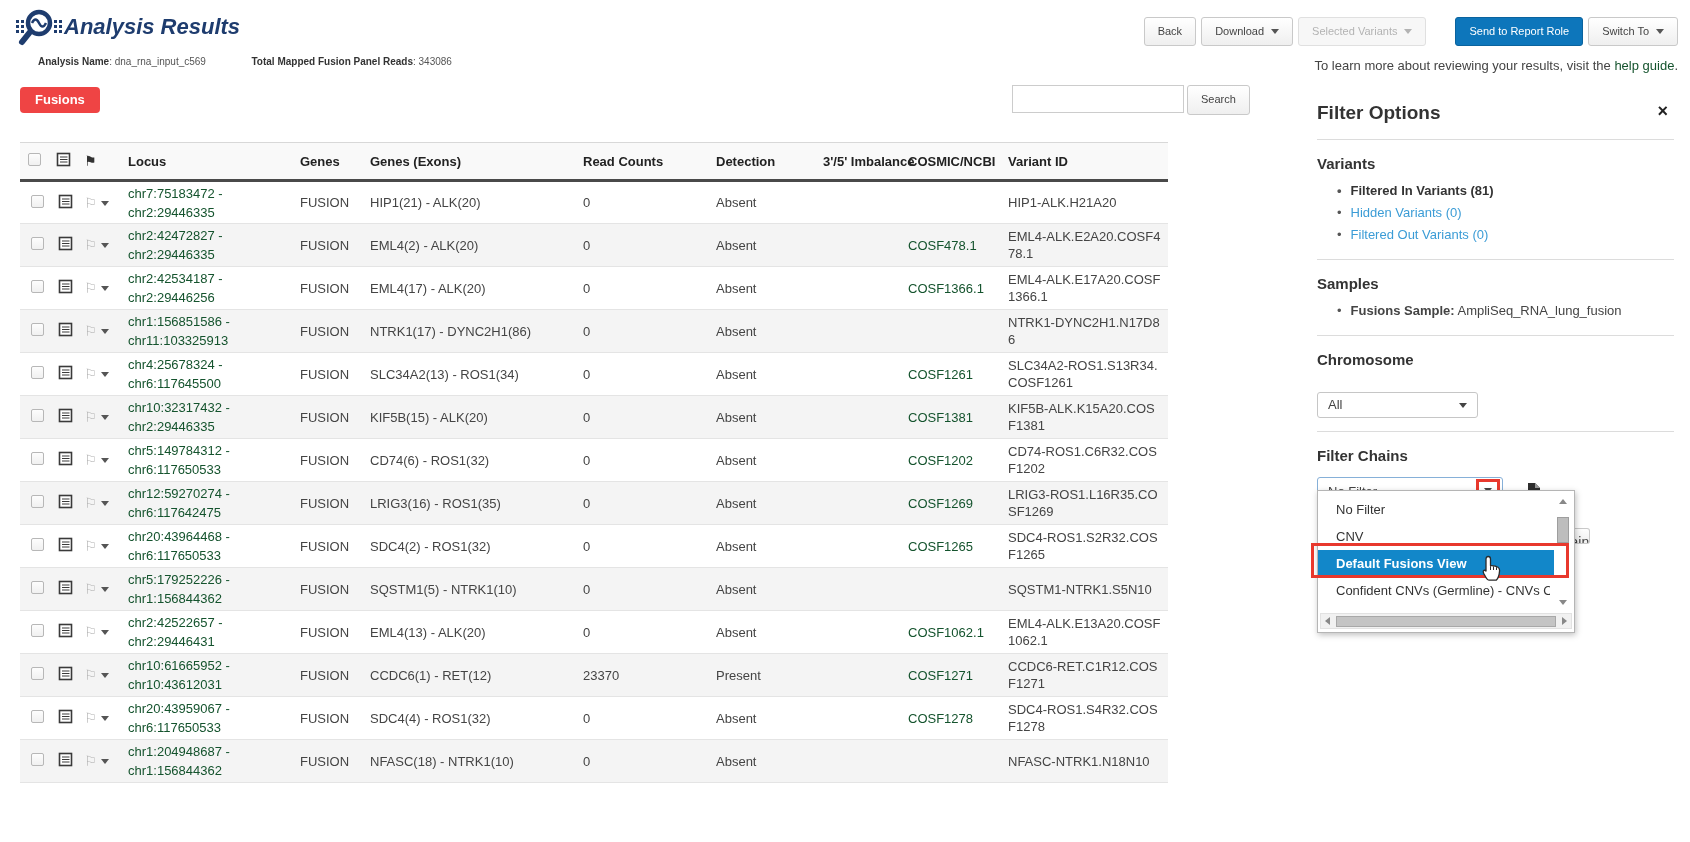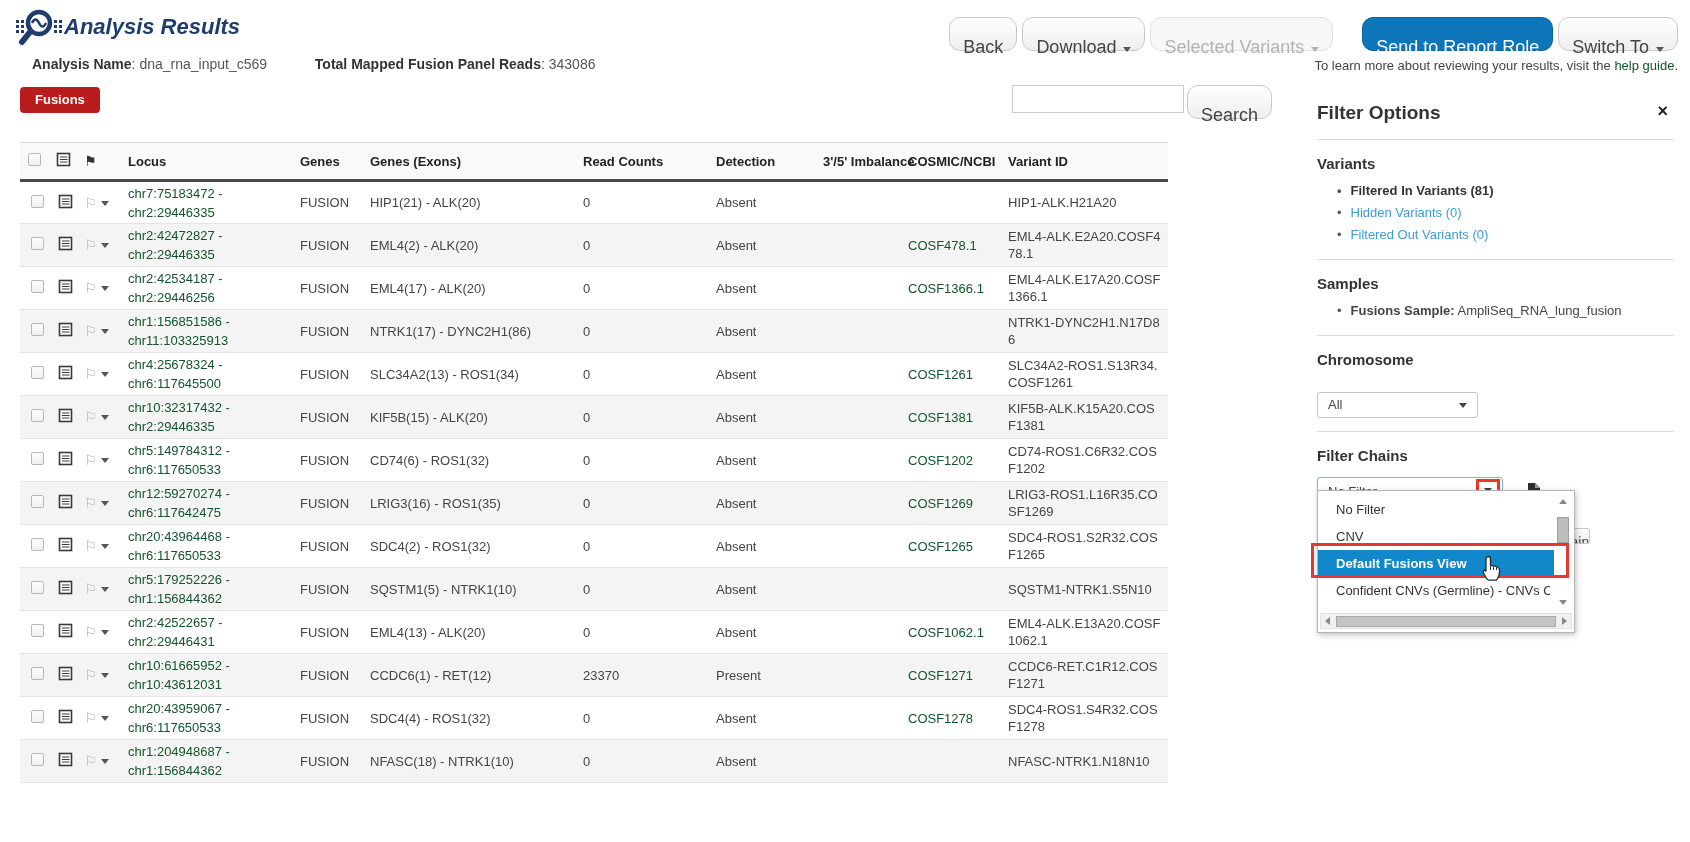--- a/index.html
+++ b/index.html
@@ -7,38 +7,38 @@
   body {
     width:1690px; height:842px; position:relative; overflow:hidden;
     background:#fff; color:#444;
     font-family:"Liberation Sans","DejaVu Sans",sans-serif; font-size:13px;
   }
   a { text-decoration:none; }
 
   
   .logo { position:absolute; left:16px; top:6px; }
   .page-title { position:absolute; left:64px; top:14px; font-size:22px; font-weight:bold; color:#1e3c6e;font-style:italic; }
-  .meta { position:absolute; left:32px; top:56px; font-size:14px; color:#555;text-align:center; }
+  .meta { position:absolute; left:38px; top:56px; font-size:10px; color:#555;text-align:center; }
   .meta b { color:#333; }
   .meta .sep { display:inline-block; width:40px; }
 
   .topbtns { position:absolute; top:17px; right:12px; display:flex; gap:5px; align-items:center; }
-  .btn { height:29px; line-height:27px; padding:16px 13px; font-size:18px; color:#444;
-         background:linear-gradient(#ffffff,#efefef); border:1px solid #c9c9c9; border-radius:11px;
+  .btn { height:29px; line-height:27px; padding:0 13px; font-size:11px; color:#444;
+         background:linear-gradient(#ffffff,#efefef); border:1px solid #c9c9c9; border-radius:3px;
          white-space:nowrap; cursor:pointer; }
   .btn.disabled { color:#b3b3b3; background:#f7f7f7; border-color:#e0e0e0; }
   .btn.primary { background:#0d76bb; border-color:#0a639e; color:#fff; }
   .btn.send { margin-left:24px; }
   .tri { display:inline-block; width:0; height:0; border-left:4px solid transparent; border-right:4px solid transparent; border-top:5px solid #555; }
   .btn .tri { margin-left:7px; position:relative; top:-1px; }
   .helpline { position:absolute; top:58px; right:12px; font-size:13px; color:#444; }
   .helpline a { color:#14532d; }
 
   .fusions-tab { position:absolute; left:20px; top:87px; height:26px; line-height:26px; padding:0 15px;
-                 background:#b91c1c; color:#fff; font-weight:bold; font-size:13px; border-radius:4px; cursor:pointer; }
+                 background:#ef4444; color:#fff; font-weight:bold; font-size:13px; border-radius:4px; cursor:pointer; }
 
   .searchbar { position:absolute; left:1012px; top:85px; display:flex; align-items:flex-start; }
   .searchbar input { width:172px; height:28px; border:1px solid #ccc; padding:0 6px; font-size:13px; outline:none; }
   .searchbar .btn { height:30px; margin-left:3px; }
 
   
   table.grid { position:absolute; left:20px; top:142px; width:1148px; border-collapse:collapse; table-layout:fixed; font-size:13px; }
   table.grid th { height:38px; background:#f9f9f9; border-top:1px solid #d8d8d8; border-bottom:3px solid #4a4a4a;
                   text-align:left; padding-left:8px; font-size:13px; color:#222; white-space:nowrap; overflow:visible; }
   table.grid td { height:43px; border-bottom:1px solid #e4e4e4; vertical-align:middle; padding-left:8px; color:#444; }

